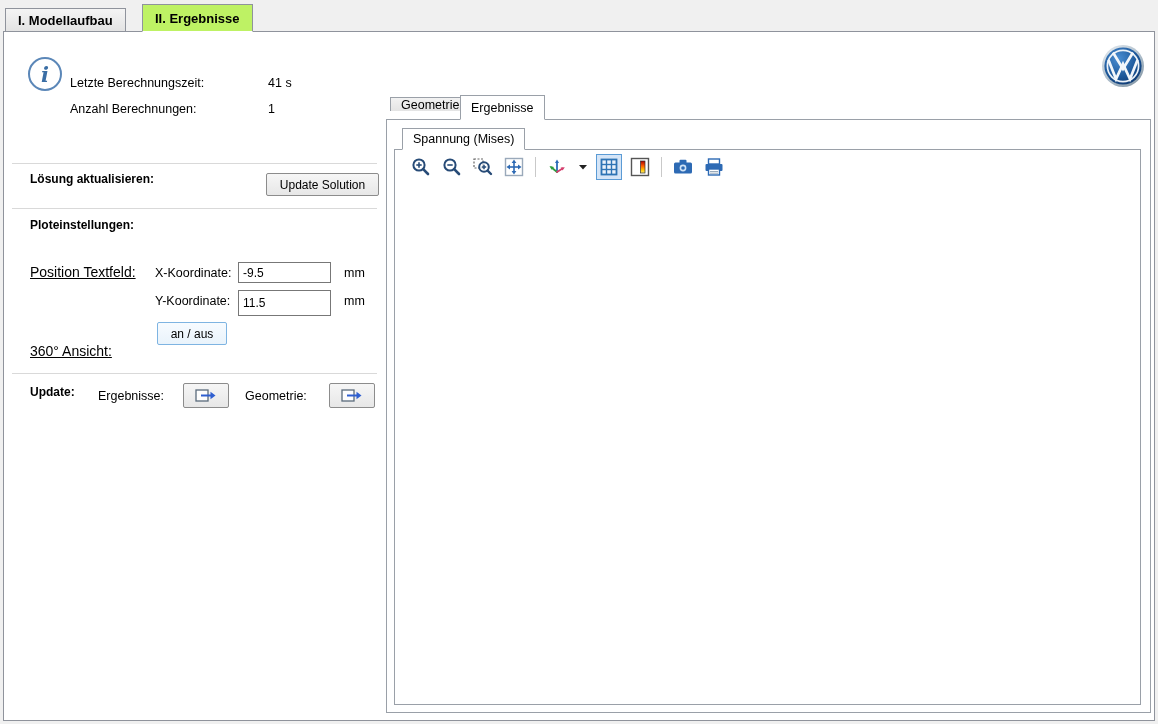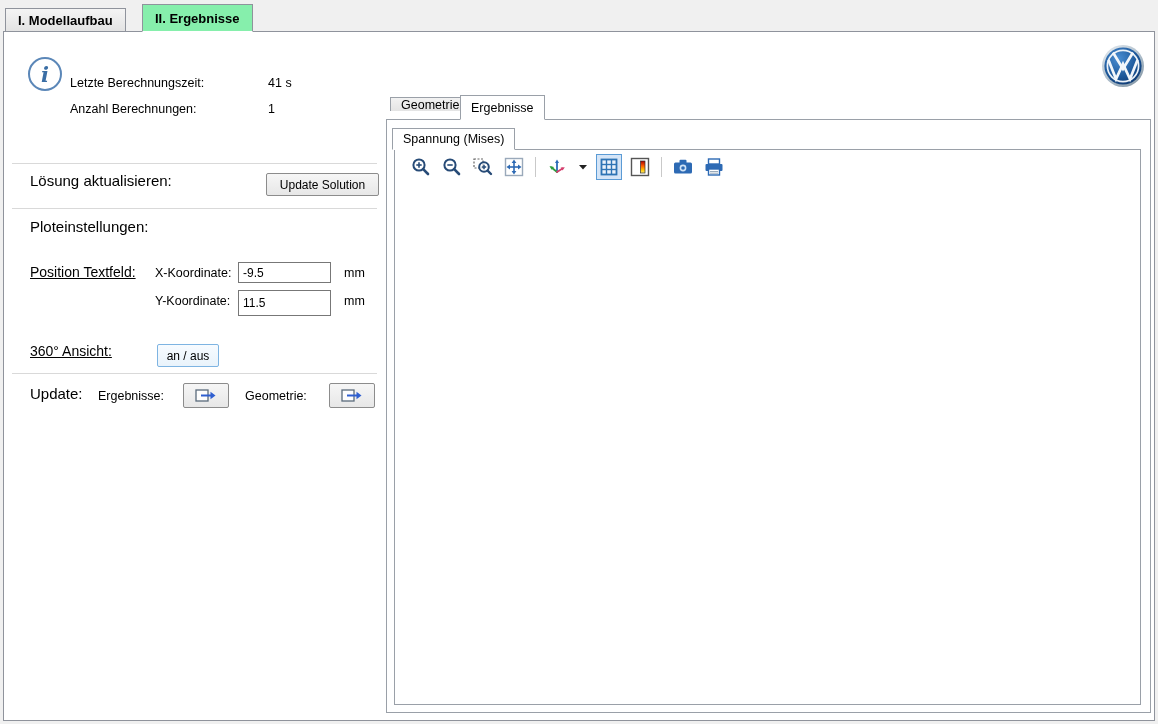--- a/index.html
+++ b/index.html
@@ -3,28 +3,28 @@
 <meta charset="utf-8">
 <style>
   html,body{margin:0;padding:0;background:#e8e8e8;}
   #app{position:relative;width:1158px;height:724px;background:#f0f0f0;
        font-family:"Liberation Sans",sans-serif;color:#000;overflow:hidden;}
   
   .main-tab{position:absolute;box-sizing:border-box;font-weight:bold;font-size:13px;
             padding:0 12px;display:flex;align-items:center;z-index:3;cursor:default;}
   .main-tab.inactive{left:5px;top:8px;height:23px;background:linear-gradient(#f4f4f4,#e3e3e3);
             border:1px solid #8f939c;border-bottom:none;}
-  .main-tab.active{left:142px;top:4px;height:28px;background:#86efac;
+  .main-tab.active{left:142px;top:4px;height:28px;background:#bef264;
             border:1px solid #8f939c;border-bottom:1px solid #fff;}
   
   #content{position:absolute;left:3px;top:31px;width:1152px;height:690px;background:#fff;
            border:1px solid #8f939c;box-sizing:border-box;}
   .lbl{position:absolute;font-size:12.5px;white-space:nowrap;}
   .lbl14{position:absolute;font-size:14px;text-decoration:underline;white-space:nowrap;}
-  .hd{position:absolute;font-size:15px;font-weight:normal;white-space:nowrap;}
+  .hd{position:absolute;font-size:12px;font-weight:bold;white-space:nowrap;}
   .hr{position:absolute;left:8px;width:365px;height:1px;background:#d9d9d9;}
   .btn{position:absolute;box-sizing:border-box;background:linear-gradient(#f6f6f6,#e7e7e7);
        border:1px solid #8c8c8c;border-radius:2px;font-size:12px;display:flex;
        align-items:center;justify-content:center;cursor:default;}
   .btn.blue{border:1px solid #7eb4e2;background:linear-gradient(#f7fbff,#e9f3fb);}
   .field{position:absolute;box-sizing:border-box;border:1px solid #777;background:#fff;
        font-size:12px;font-family:"Liberation Sans",sans-serif;padding:1px 4px;}
   .info-circ{position:absolute;left:24px;top:25px;width:34px;height:34px;border:2px solid #5b87b8;
        border-radius:50%;box-sizing:border-box;display:flex;align-items:center;justify-content:center;
        font-family:"DejaVu Serif",serif;font-style:italic;font-weight:bold;font-size:21px;color:#3a6ea5;}
@@ -79,21 +79,21 @@
 
     <div class="lbl14" style="left:26px;top:232px;">Position Textfeld:</div>
     <div class="lbl" style="left:151px;top:234px;">X-Koordinate:</div>
     <input class="field" style="left: 234px; top: 230px; width: 93px; height: 21px;" value="-9.5">
     <div class="lbl" style="left:340px;top:234px;">mm</div>
     <div class="lbl" style="left:151px;top:262px;">Y-Koordinate:</div>
     <input class="field" style="left: 234px; top: 258px; width: 93px; height: 26px;" value="11.5">
     <div class="lbl" style="left:340px;top:262px;">mm</div>
 
     <div class="lbl14" style="left:26px;top:311px;">360° Ansicht:</div>
-    <button class="btn blue" style="left:153px;top:312px;width:62px;height:23px;">an / aus</button>
+    <button class="btn blue" style="left:153px;top:290px;width:70px;height:23px;">an / aus</button>
 
     <div class="hr" style="top:341px;"></div>
     <div class="hd" style="left:26px;top:353px;">Update:</div>
     <div class="lbl" style="left:94px;top:357px;">Ergebnisse:</div>
     <button class="btn" style="left:179px;top:351px;width:46px;height:25px;">
       <svg width="22" height="15" viewBox="0 0 22 15">
         <rect x="1" y="2" width="12" height="11" fill="#fdfdfd" stroke="#5a6b7c" stroke-width="1.3"></rect>
         <line x1="6" y1="7.5" x2="16.5" y2="7.5" stroke="#2f5fd0" stroke-width="2"></line>
         <path d="M15.5 3.8 L20.5 7.5 L15.5 11.2 Z" fill="#2f5fd0"></path>
       </svg>
@@ -130,21 +130,21 @@
     </svg>
 
     <div class="sub-tab inactive" style="left:386px;top:65px;height:14px;">
         <span>Geometrie</span>
       </div>
     <div class="sub-tab active" style="left:456px;top:63px;height:25px;">
         <span>Ergebnisse</span>
       </div>
     <div class="panel-box" style="left:382px;top:87px;width:765px;height:594px;"></div>
 
-    <div class="sub-tab active" style="left:388px;top:96px;height:22px;z-index:4;">
+    <div class="sub-tab active" style="left:398px;top:96px;height:22px;z-index:4;">
         <span>Spannung (Mises)</span>
       </div>
     <div class="panel-box" style="left:390px;top:117px;width:747px;height:556px;z-index:1;"></div>
 
     <div id="toolbar">
       <div class="tbtn">
         <svg width="22" height="22" viewBox="0 0 22 22">
             <circle cx="9" cy="9" r="5.6" fill="none" stroke="#274b77" stroke-width="2"></circle>
             <line x1="13.2" y1="13.2" x2="18" y2="18" stroke="#274b77" stroke-width="2.6" stroke-linecap="round"></line>
             <line x1="6.3" y1="9" x2="11.7" y2="9" stroke="#274b77" stroke-width="1.6"></line>

